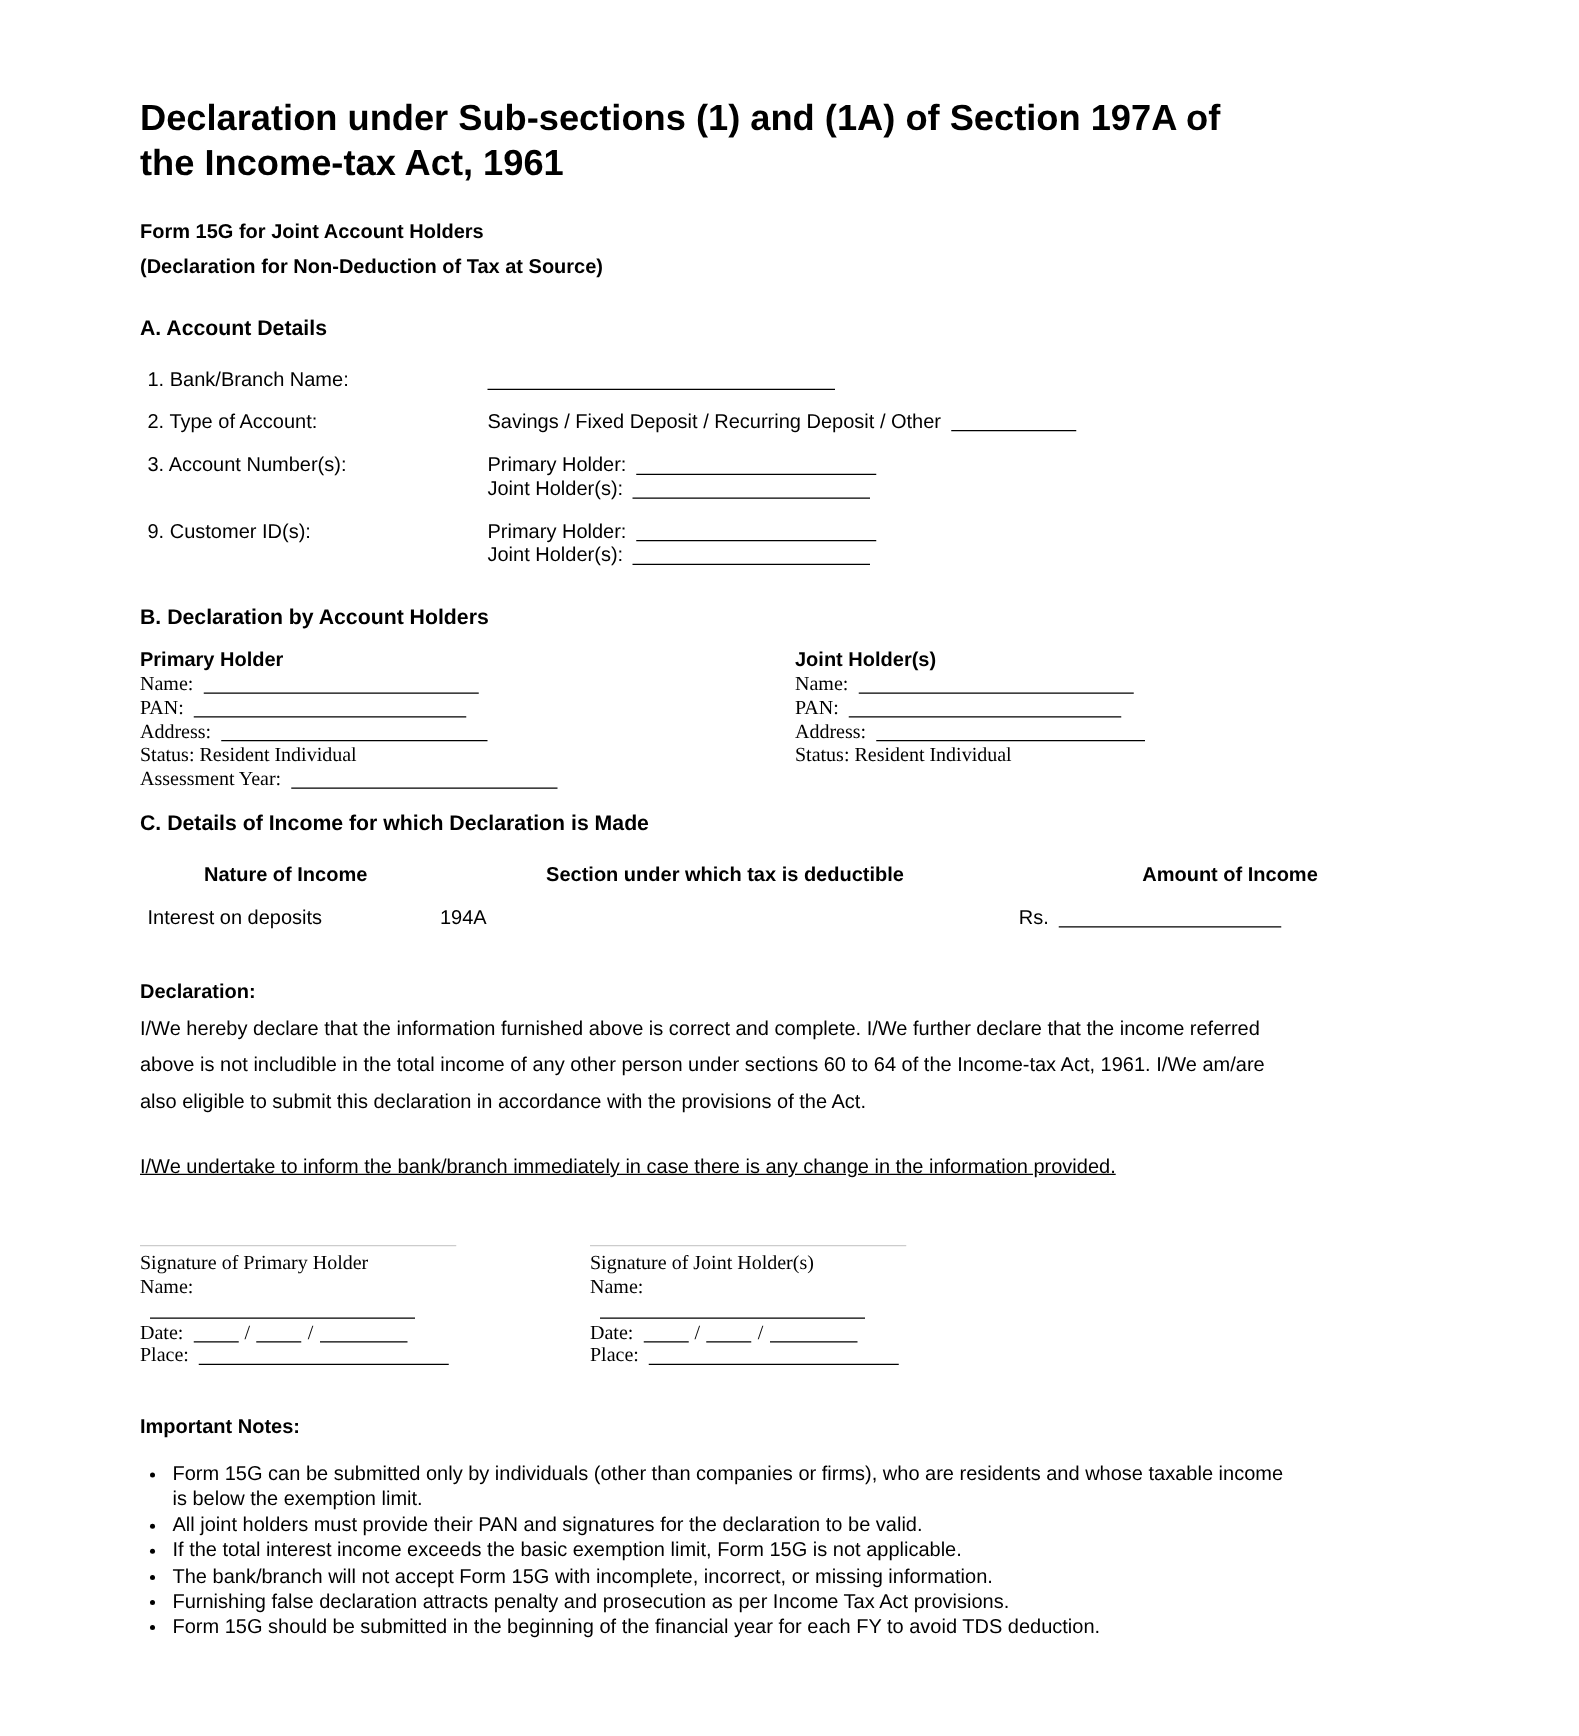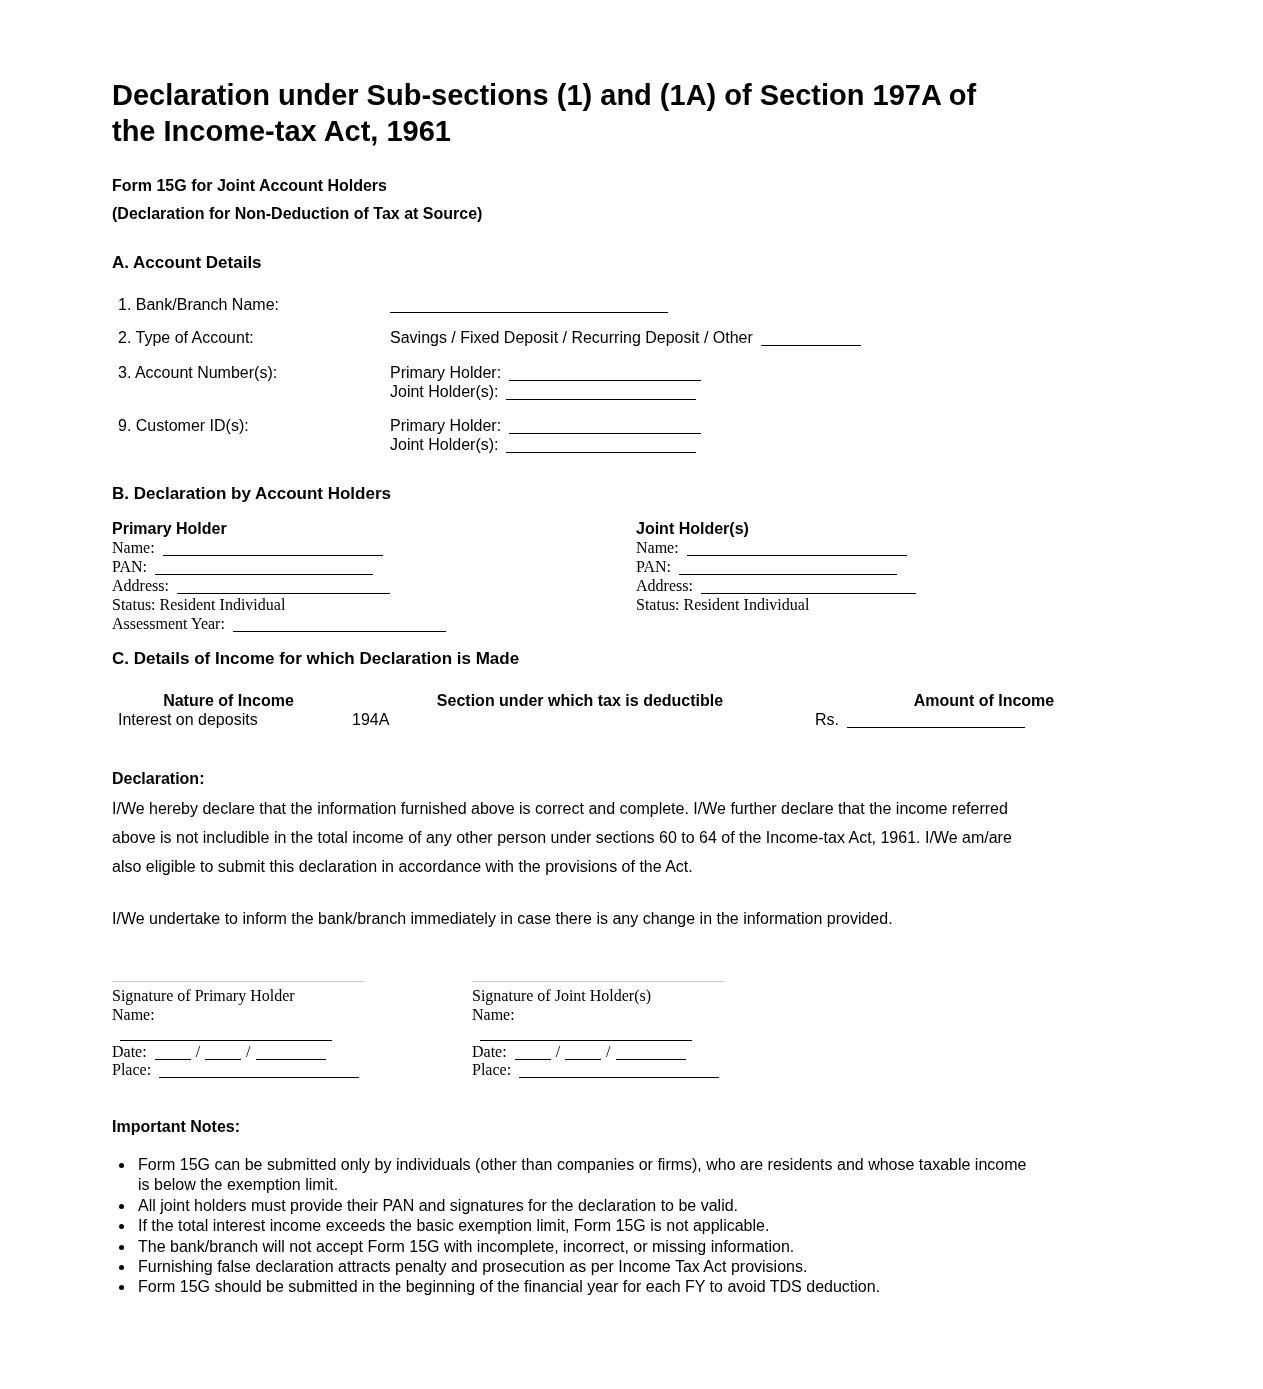--- a/index.html
+++ b/index.html
@@ -63,28 +63,28 @@
   .b-col { width: 524px; flex: 0 0 524px; }
   .holder-heading { font-weight: bold; line-height: 19px; }
   .field-line { line-height: 19px; font-family: Liberation Serif, serif; }
 
   
   .sec-c-heading { margin-top: 16px; }
   .income-table { margin-top: 22px; }
   .itr { display: grid; grid-template-columns: 233px 470px 338px; }
   .itr.head { font-weight: bold; line-height: 19px; }
   .itr.head .itd { text-align: center; }
-  .itr.body { line-height: 19px; }
+  .itr.body { margin-top: 15px; line-height: 19px; }
   .itr.body .itd.c1 { padding-left: 6px; }
   .itr.body .itd.c2 { padding-left: 7px; }
 
   
   .decl-heading { margin-top: 40px; font-size: 16px; font-weight: bold; line-height: 20px; }
   .decl-para { margin: 5px 0 0; line-height: 29px; }
-  .decl-para-2 { margin-top: 23px; }
+  .decl-para-2 { margin-top: 23px; text-decoration: underline; }
 
   
   .sig-row { display: flex; margin-top: 48px; }
   .sig-block {
     width: 253px;
     flex: 0 0 253px;
     border-top: 1px solid #cccccc;
     padding-top: 5px;
   }
   .sig-block .field-line { line-height: 18.6px; }

